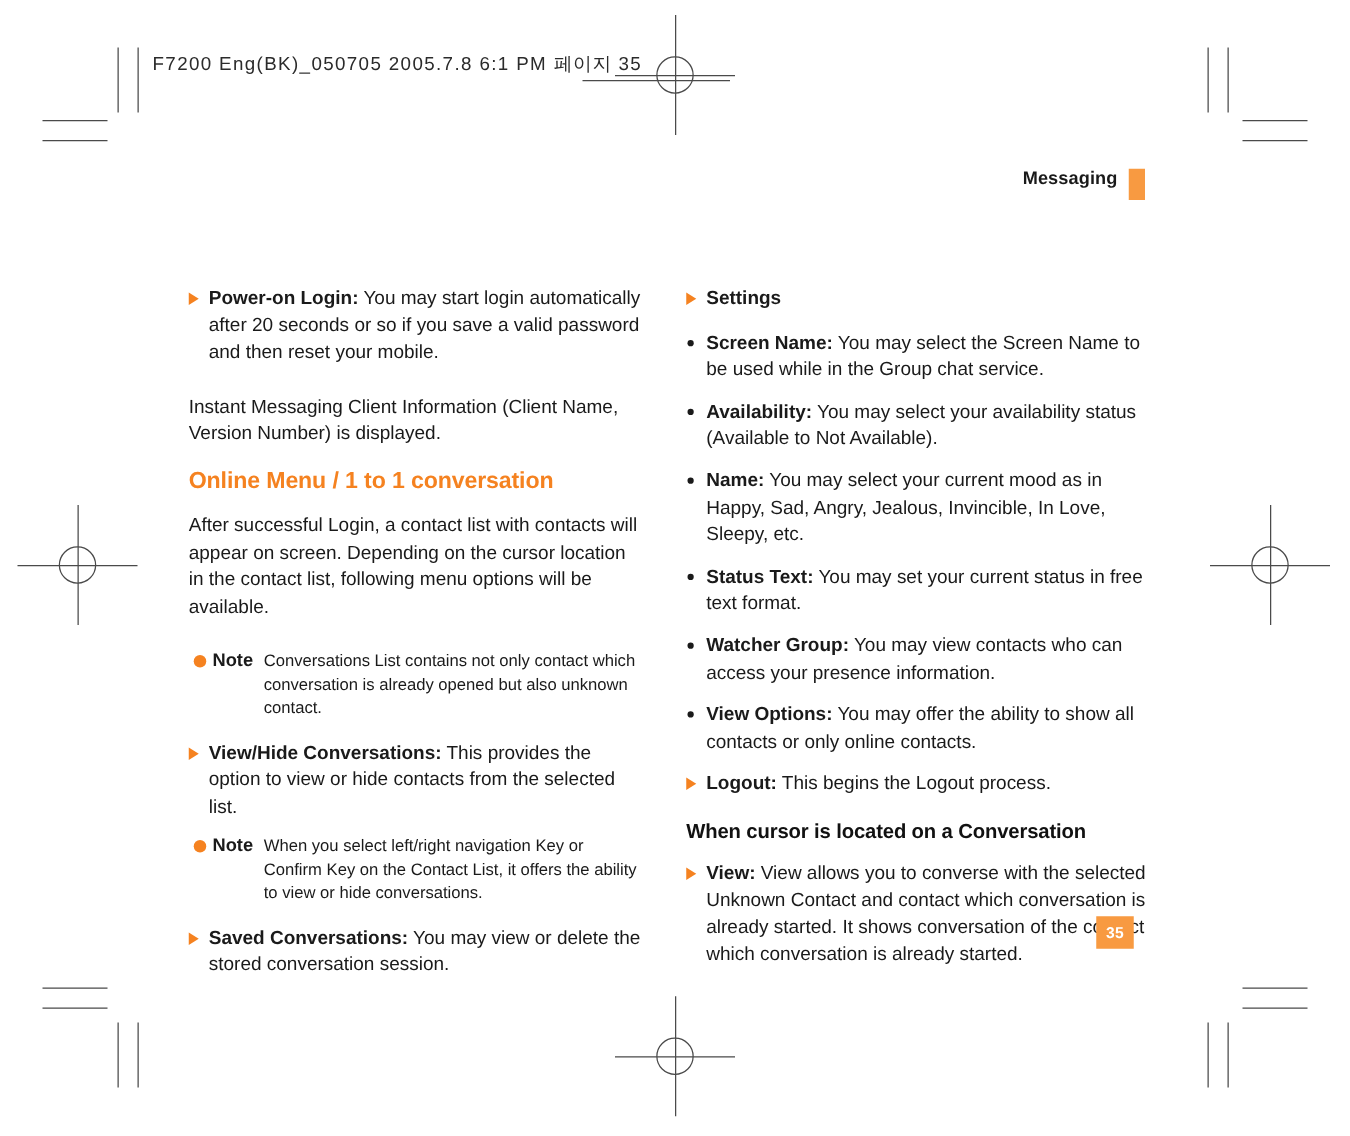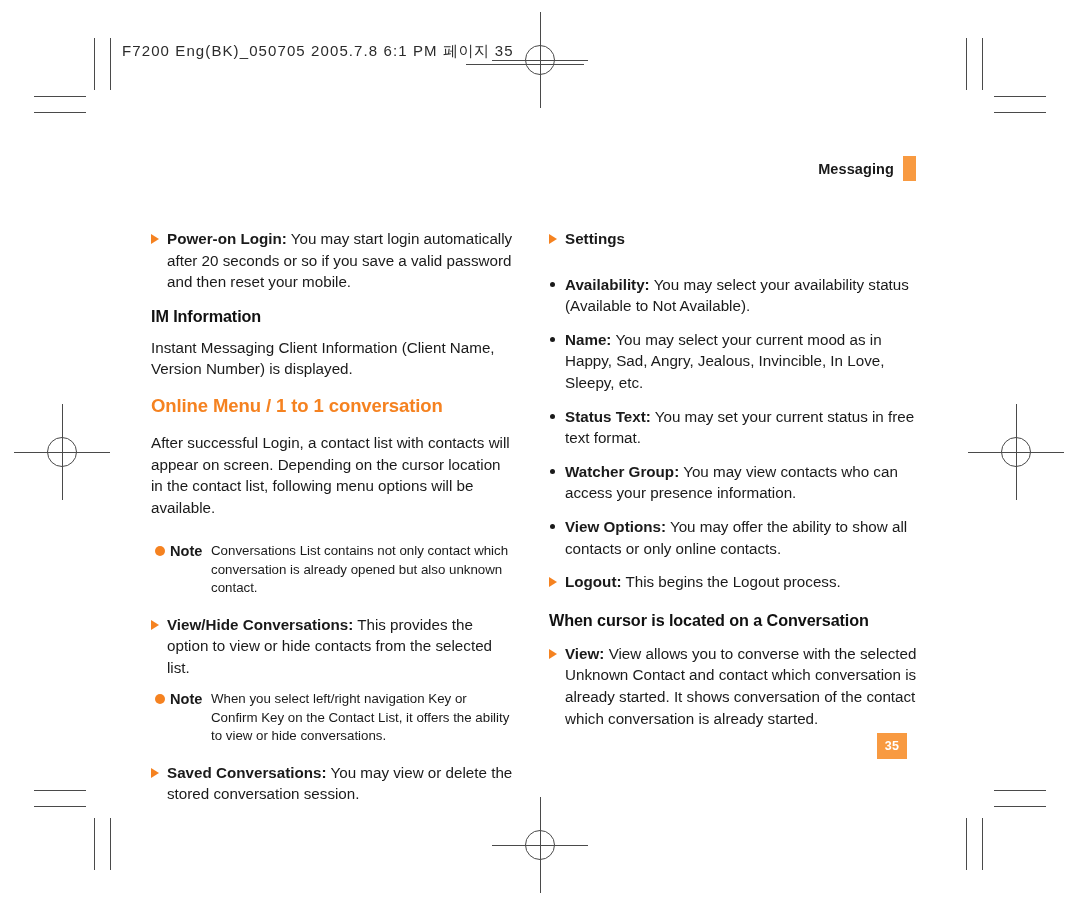--- a/index.html
+++ b/index.html
@@ -67,23 +67,23 @@
     top: 64px;
     width: 118px;
     height: 1px;
     background: #4a4a4a;
   }
 
   
   .running-head {
     position: absolute;
     right: 164px;
-    top: 156px;
+    top: 135px;
     display: flex;
-    align-items: center;
+    align-items: flex-start;
     gap: 9px;
   }
   .running-head .rh-text {
     font-size: 14.5px;
     font-weight: bold;
     color: #1a1a1a;
     letter-spacing: 0.1px;
   }
   .running-head .rh-tab {
     width: 13px;
@@ -268,21 +268,20 @@
 
   <div class="col col-left">
 
     <div class="bullet-item">
       <span class="tri"></span>
       <span class="lead">Power-on Login:</span><span> You may start login automatically after 20 seconds or so if you save a valid password and then reset your mobile.</span>
     </div>
 
     <div class="gap-10"></div>
 
-    <div class="subhead-black">IM Information</div>
 
     <div class="gap-10"></div>
 
     <div class="para">Instant Messaging Client Information (Client Name, Version Number) is displayed.</div>
 
     <div class="gap-14"></div>
 
     <div class="subhead-orange">Online Menu / 1 to 1 conversation</div>
 
     <div class="gap-14"></div>
@@ -326,20 +325,24 @@
 
   <div class="col col-right">
 
     <div class="bullet-item">
       <span class="tri"></span>
       <span class="lead">Settings</span>
     </div>
 
     <div class="gap-12"></div>
 
+    <div class="bullet-item">
+      <span class="dot"></span>
+      <span class="lead">Screen Name:</span><span> You may select the Screen Name to be used while in the Group chat service.</span>
+    </div>
 
     <div class="gap-10"></div>
 
     <div class="bullet-item">
       <span class="dot"></span>
       <span class="lead">Availability:</span><span> You may select your availability status (Available to Not Available).</span>
     </div>
 
     <div class="gap-10"></div>
 

